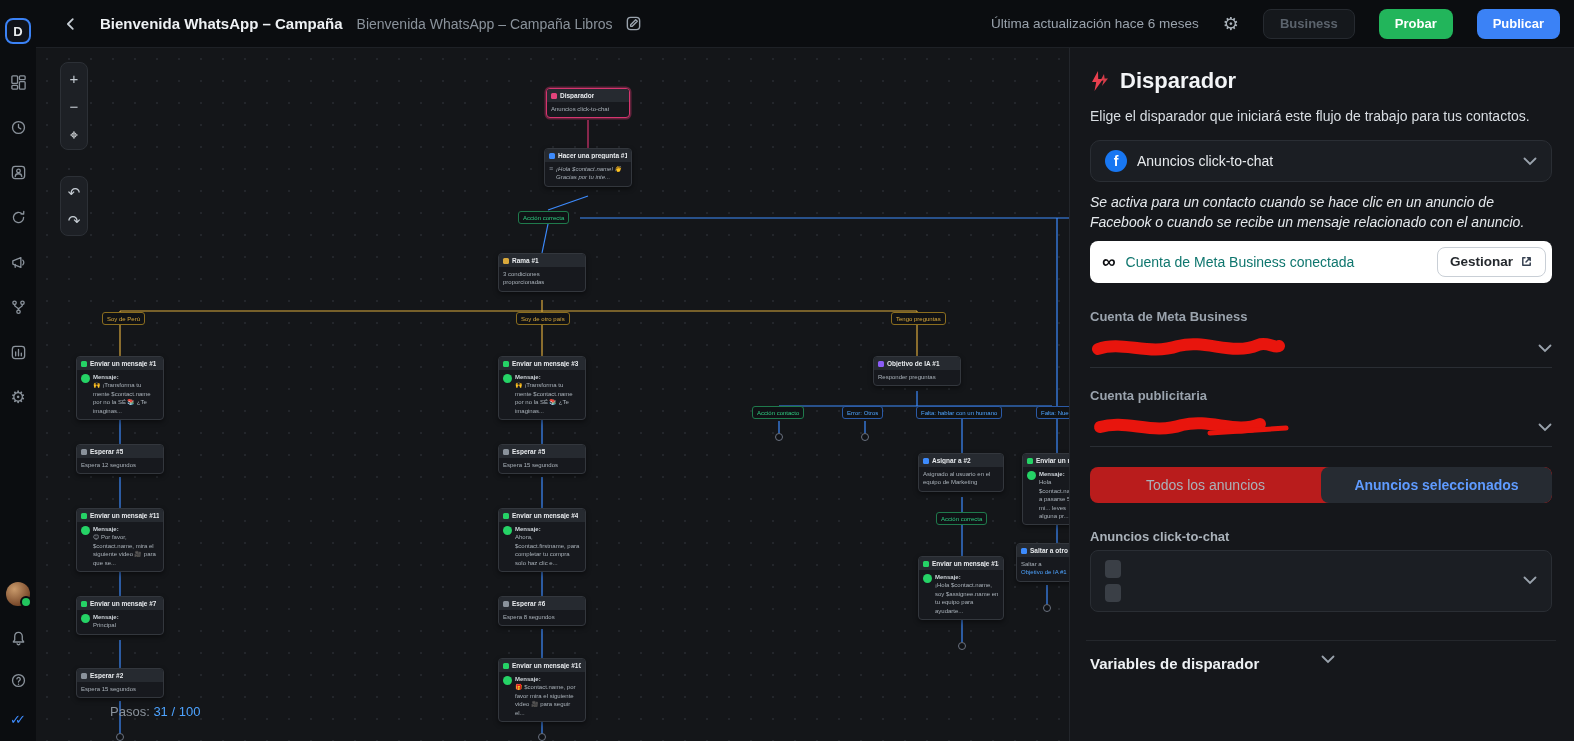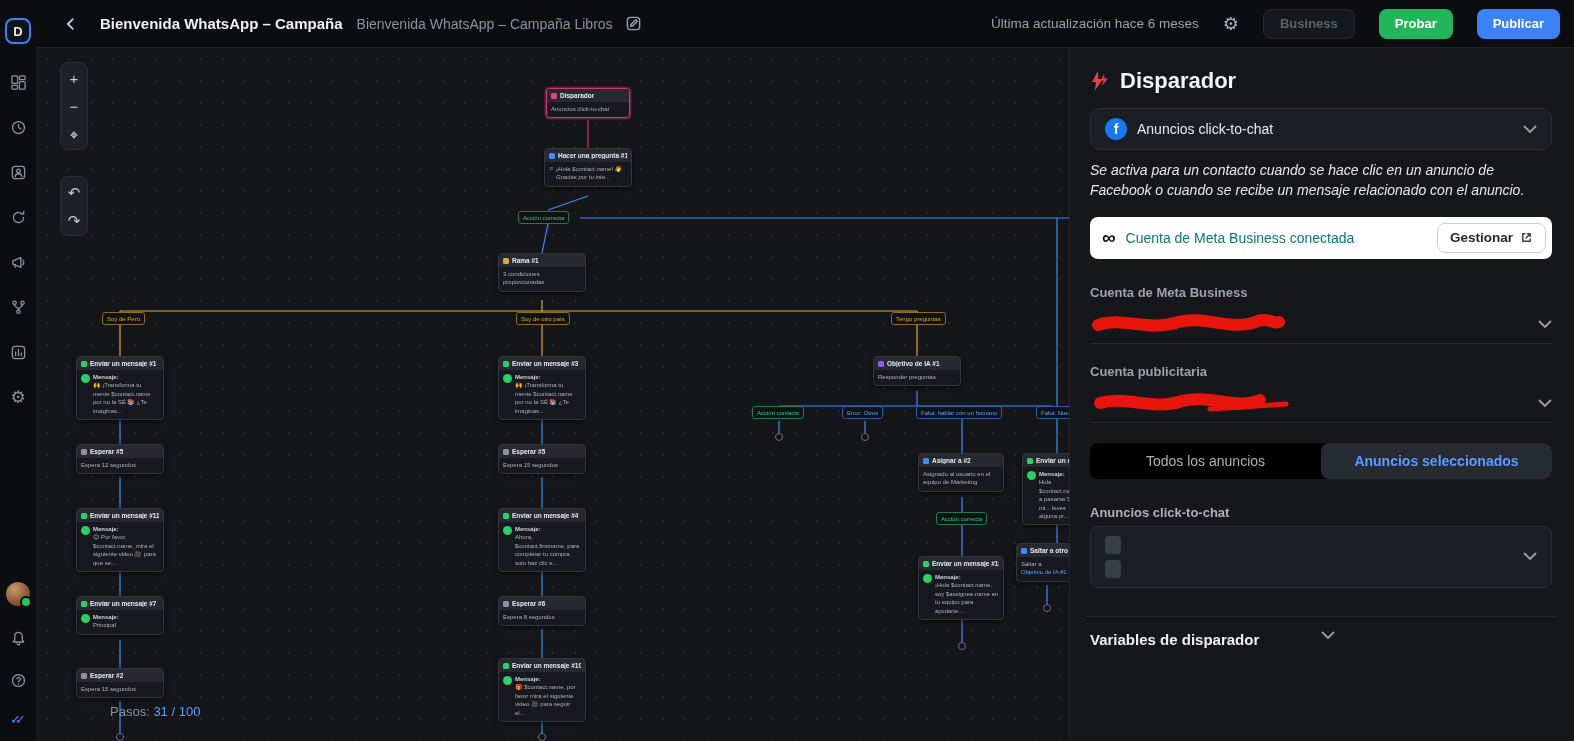--- a/index.html
+++ b/index.html
@@ -78,33 +78,33 @@
   .panel { position:absolute; left:1069px; right:0; top:48px; bottom:0; background:#15171b;
            border-left:1px solid #23262b; z-index:20; padding:20px 22px 0 20px; overflow:hidden; }
   .p-title-row { display:flex; align-items:center; gap:10px; margin-bottom:14px; }
   .p-title { color:#f2f4f6; font-size:22px; font-weight:700; }
   .p-desc { color:#d9dee3; font-size:14px; margin-bottom:16px; }
   .select { display:flex; align-items:center; gap:10px; height:42px; padding:0 14px; background:#1b1e23;
             border:1px solid #2a2e34; border-radius:10px; cursor:pointer; margin-bottom:10px; }
   .select .val { color:#e8ebee; font-size:14px; flex:1; }
   .fb { width:22px; height:22px; border-radius:50%; background:#1877f2; color:#fff; font-weight:700;
         font-size:14px; display:flex; align-items:center; justify-content:center; flex:none; }
-  .p-note { color:#e4e8ec; font-size:14px; font-style:italic; line-height:1.45; margin-bottom:16px; }
+  .p-note { color:#e4e8ec; font-size:14px; font-style:italic; line-height:1.45; margin-bottom:8px; }
   .meta-row { display:flex; align-items:center; gap:10px; height:42px; background:#ffffff; border-radius:8px;
               padding:0 6px 0 12px; margin-bottom:26px; }
   .meta-ic { font-size:19px; font-weight:700; color:#0b0d10; line-height:1; }
   .meta-text { color:#0f766e; font-size:14px; flex:1; }
   .manage { display:flex; align-items:center; gap:7px; height:30px; padding:0 12px; background:#fff;
             border:1px solid #c9cfd6; border-radius:8px; font-size:13.5px; font-weight:600; color:#24282d;
             cursor:pointer; font-family:inherit; }
   .flabel { color:#9aa3ad; font-size:13px; font-weight:700; margin-bottom:6px; }
   .uselect { display:flex; align-items:center; height:38px; border-bottom:1px solid #2a2e34;
              cursor:pointer; margin-bottom:20px; }
   .uselect .spacer { flex:1; }
-  .tabs { display:flex; background:#000000; border-radius:8px; overflow:hidden; margin-bottom:26px; margin-top:6px; }
+  .tabs { display:flex; background:#b91c1c; border-radius:8px; overflow:hidden; margin-bottom:26px; margin-top:6px; }
   .tab { flex:1; height:36px; display:flex; align-items:center; justify-content:center; font-size:14px;
          color:#aab2ba; cursor:pointer; }
   .tab.active { background:#262b32; color:#5f9bff; font-weight:600; border-radius:8px; }
   .ads-box { display:flex; align-items:center; height:62px; background:#1b1e23; border:1px solid #2a2e34;
              border-radius:8px; padding:0 14px; cursor:pointer; margin-bottom:28px; }
   .skel-col { display:flex; flex-direction:column; gap:6px; flex:1; }
   .skel { width:16px; height:18px; border-radius:4px; background:#3a3f46; }
   .divider { height:1px; background:#24272c; margin:0 -4px 14px; }
   .vars { display:flex; height:32px; cursor:pointer; }
   .vars span { color:#eef1f4; font-size:15px; font-weight:700; flex:1; }
@@ -437,20 +437,21 @@
   <aside class="panel">
     <div class="p-title-row">
       <span class="chev">
         <svg width="20" height="22" viewBox="0 0 20 22">
             <path d="M8 1 L2 12 h4.2 L4.5 21 L13 9 H8.2 Z" fill="#e8404f"></path>
             <path d="M14 4 L10.5 10.5 h3 L12 16 L18 8.5 h-3.4 Z" fill="#e8404f" opacity="0.9"></path>
           </svg>
       </span>
       <span class="p-title">Disparador</span>
     </div>
+    <p class="p-desc">Elige el disparador que iniciará este flujo de trabajo para tus contactos.</p>
 
     <div class="select">
       <span class="fb">f</span>
       <span class="val">Anuncios click-to-chat</span>
       <span class="chev">
         <svg width="14" height="9" viewBox="0 0 14 9" fill="none" stroke="#9aa3ad" stroke-width="1.8" stroke-linecap="round">
             <path d="M1.5 1.5 L7 7 L12.5 1.5"></path>
           </svg>
       </span>
     </div>

